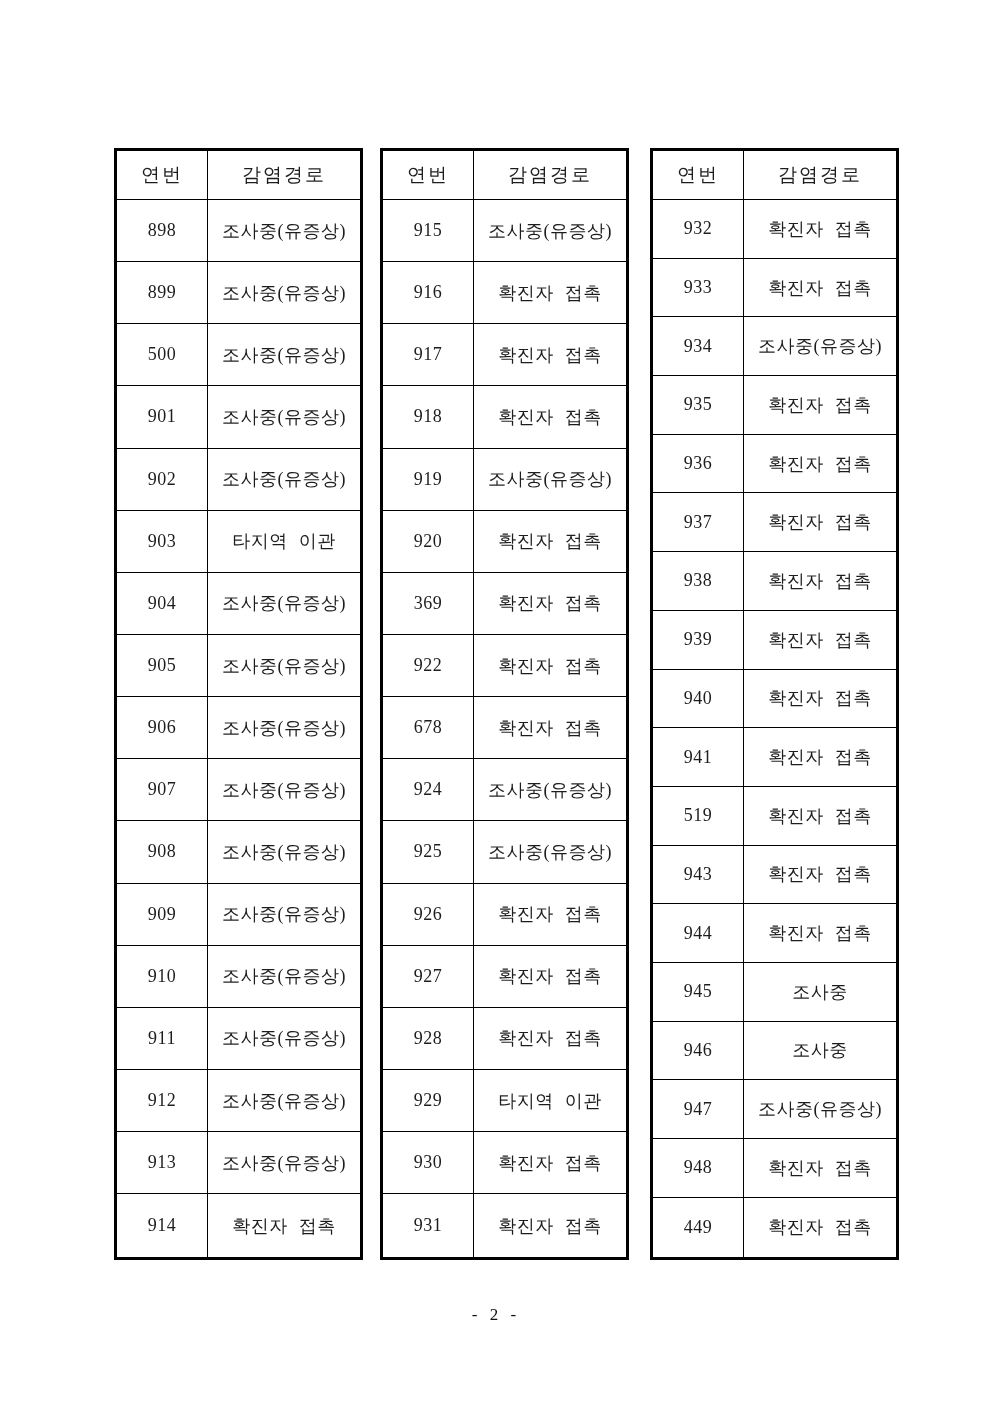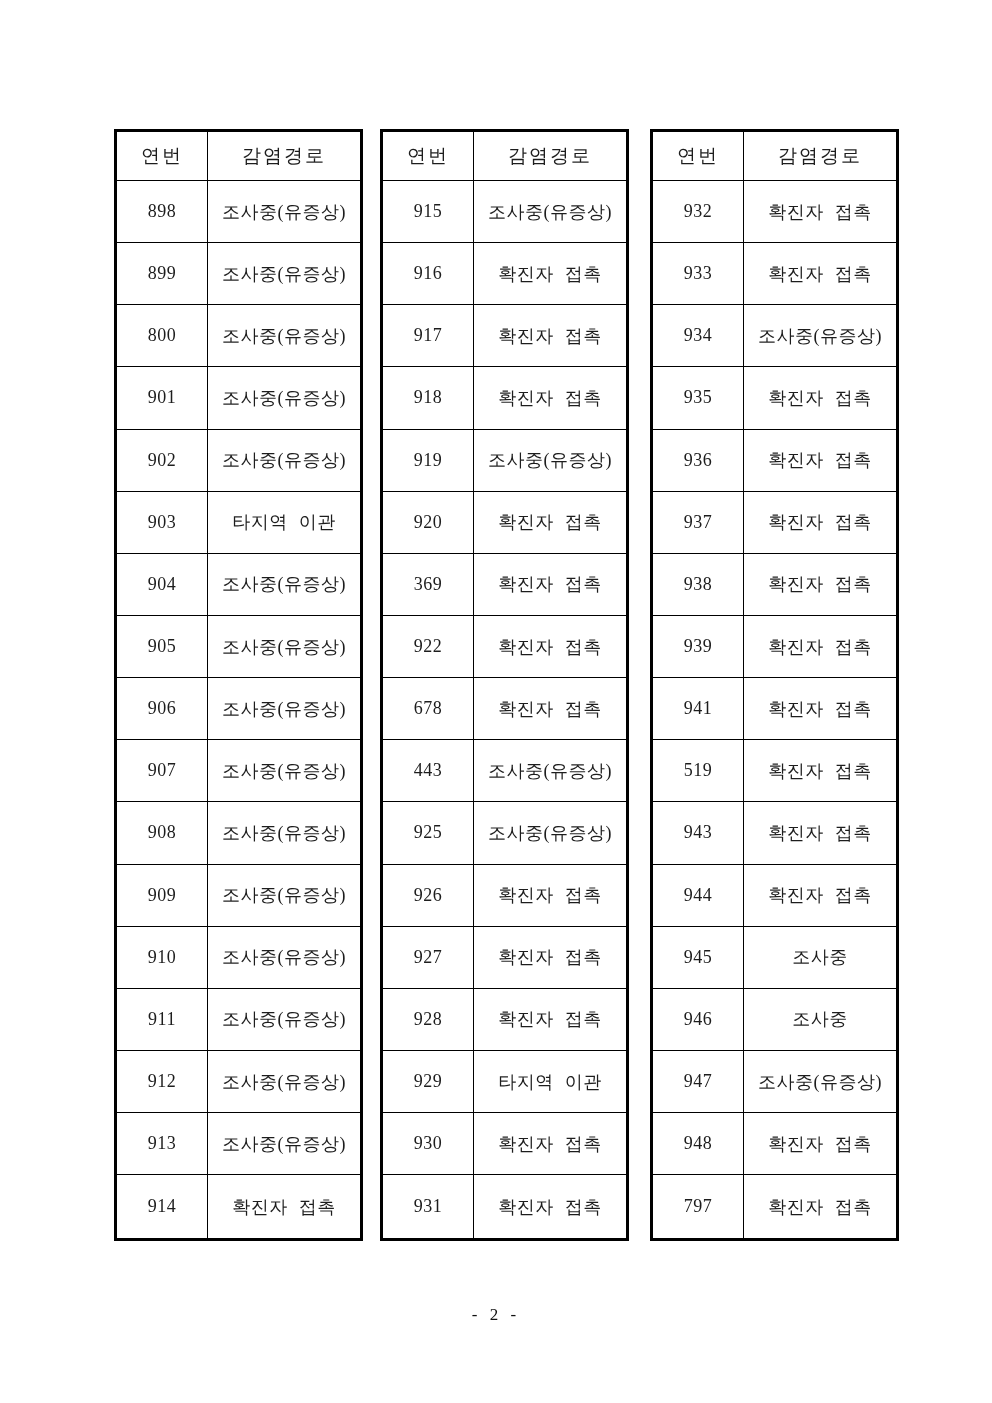--- a/index.html
+++ b/index.html
@@ -9,21 +9,21 @@
   }
   body {
     position: relative;
     width: 992px;
     height: 1403px;
     font-family: "Liberation Serif", "DejaVu Serif", serif;
     color: #1d1d1d;
   }
   .doc-table {
     position: absolute;
-    top: 129px;
+    top: 148px;
     border-collapse: collapse;
     table-layout: fixed;
     width: 242px;
     height: 1112px;
     background: #ffffff;
     border: 3px solid #000000;
   }
   .doc-table th, .doc-table td {
     border: 1px solid #000000;
     text-align: center;
@@ -71,21 +71,21 @@
   <tbody>
       <tr>
         <td class="col-num">898</td>
         <td class="col-route">조사중(유증상)</td>
       </tr>
       <tr>
         <td class="col-num">899</td>
         <td class="col-route">조사중(유증상)</td>
       </tr>
       <tr>
-        <td class="col-num">800</td>
+        <td class="col-num">500</td>
         <td class="col-route">조사중(유증상)</td>
       </tr>
       <tr>
         <td class="col-num">901</td>
         <td class="col-route">조사중(유증상)</td>
       </tr>
       <tr>
         <td class="col-num">902</td>
         <td class="col-route">조사중(유증상)</td>
       </tr>
@@ -178,21 +178,21 @@
       </tr>
       <tr>
         <td class="col-num">922</td>
         <td class="col-route">확진자 접촉</td>
       </tr>
       <tr>
         <td class="col-num">678</td>
         <td class="col-route">확진자 접촉</td>
       </tr>
       <tr>
-        <td class="col-num">443</td>
+        <td class="col-num">924</td>
         <td class="col-route">조사중(유증상)</td>
       </tr>
       <tr>
         <td class="col-num">925</td>
         <td class="col-route">조사중(유증상)</td>
       </tr>
       <tr>
         <td class="col-num">926</td>
         <td class="col-route">확진자 접촉</td>
       </tr>
@@ -253,20 +253,24 @@
       </tr>
       <tr>
         <td class="col-num">938</td>
         <td class="col-route">확진자 접촉</td>
       </tr>
       <tr>
         <td class="col-num">939</td>
         <td class="col-route">확진자 접촉</td>
       </tr>
       <tr>
+        <td class="col-num">940</td>
+        <td class="col-route">확진자 접촉</td>
+      </tr>
+      <tr>
         <td class="col-num">941</td>
         <td class="col-route">확진자 접촉</td>
       </tr>
       <tr>
         <td class="col-num">519</td>
         <td class="col-route">확진자 접촉</td>
       </tr>
       <tr>
         <td class="col-num">943</td>
         <td class="col-route">확진자 접촉</td>
@@ -285,19 +289,19 @@
       </tr>
       <tr>
         <td class="col-num">947</td>
         <td class="col-route">조사중(유증상)</td>
       </tr>
       <tr>
         <td class="col-num">948</td>
         <td class="col-route">확진자 접촉</td>
       </tr>
       <tr>
-        <td class="col-num">797</td>
+        <td class="col-num">449</td>
         <td class="col-route">확진자 접촉</td>
       </tr>
     </tbody>
 </table>
 
 <div class="footer">- 2 -</div>
 
 </body></html>

